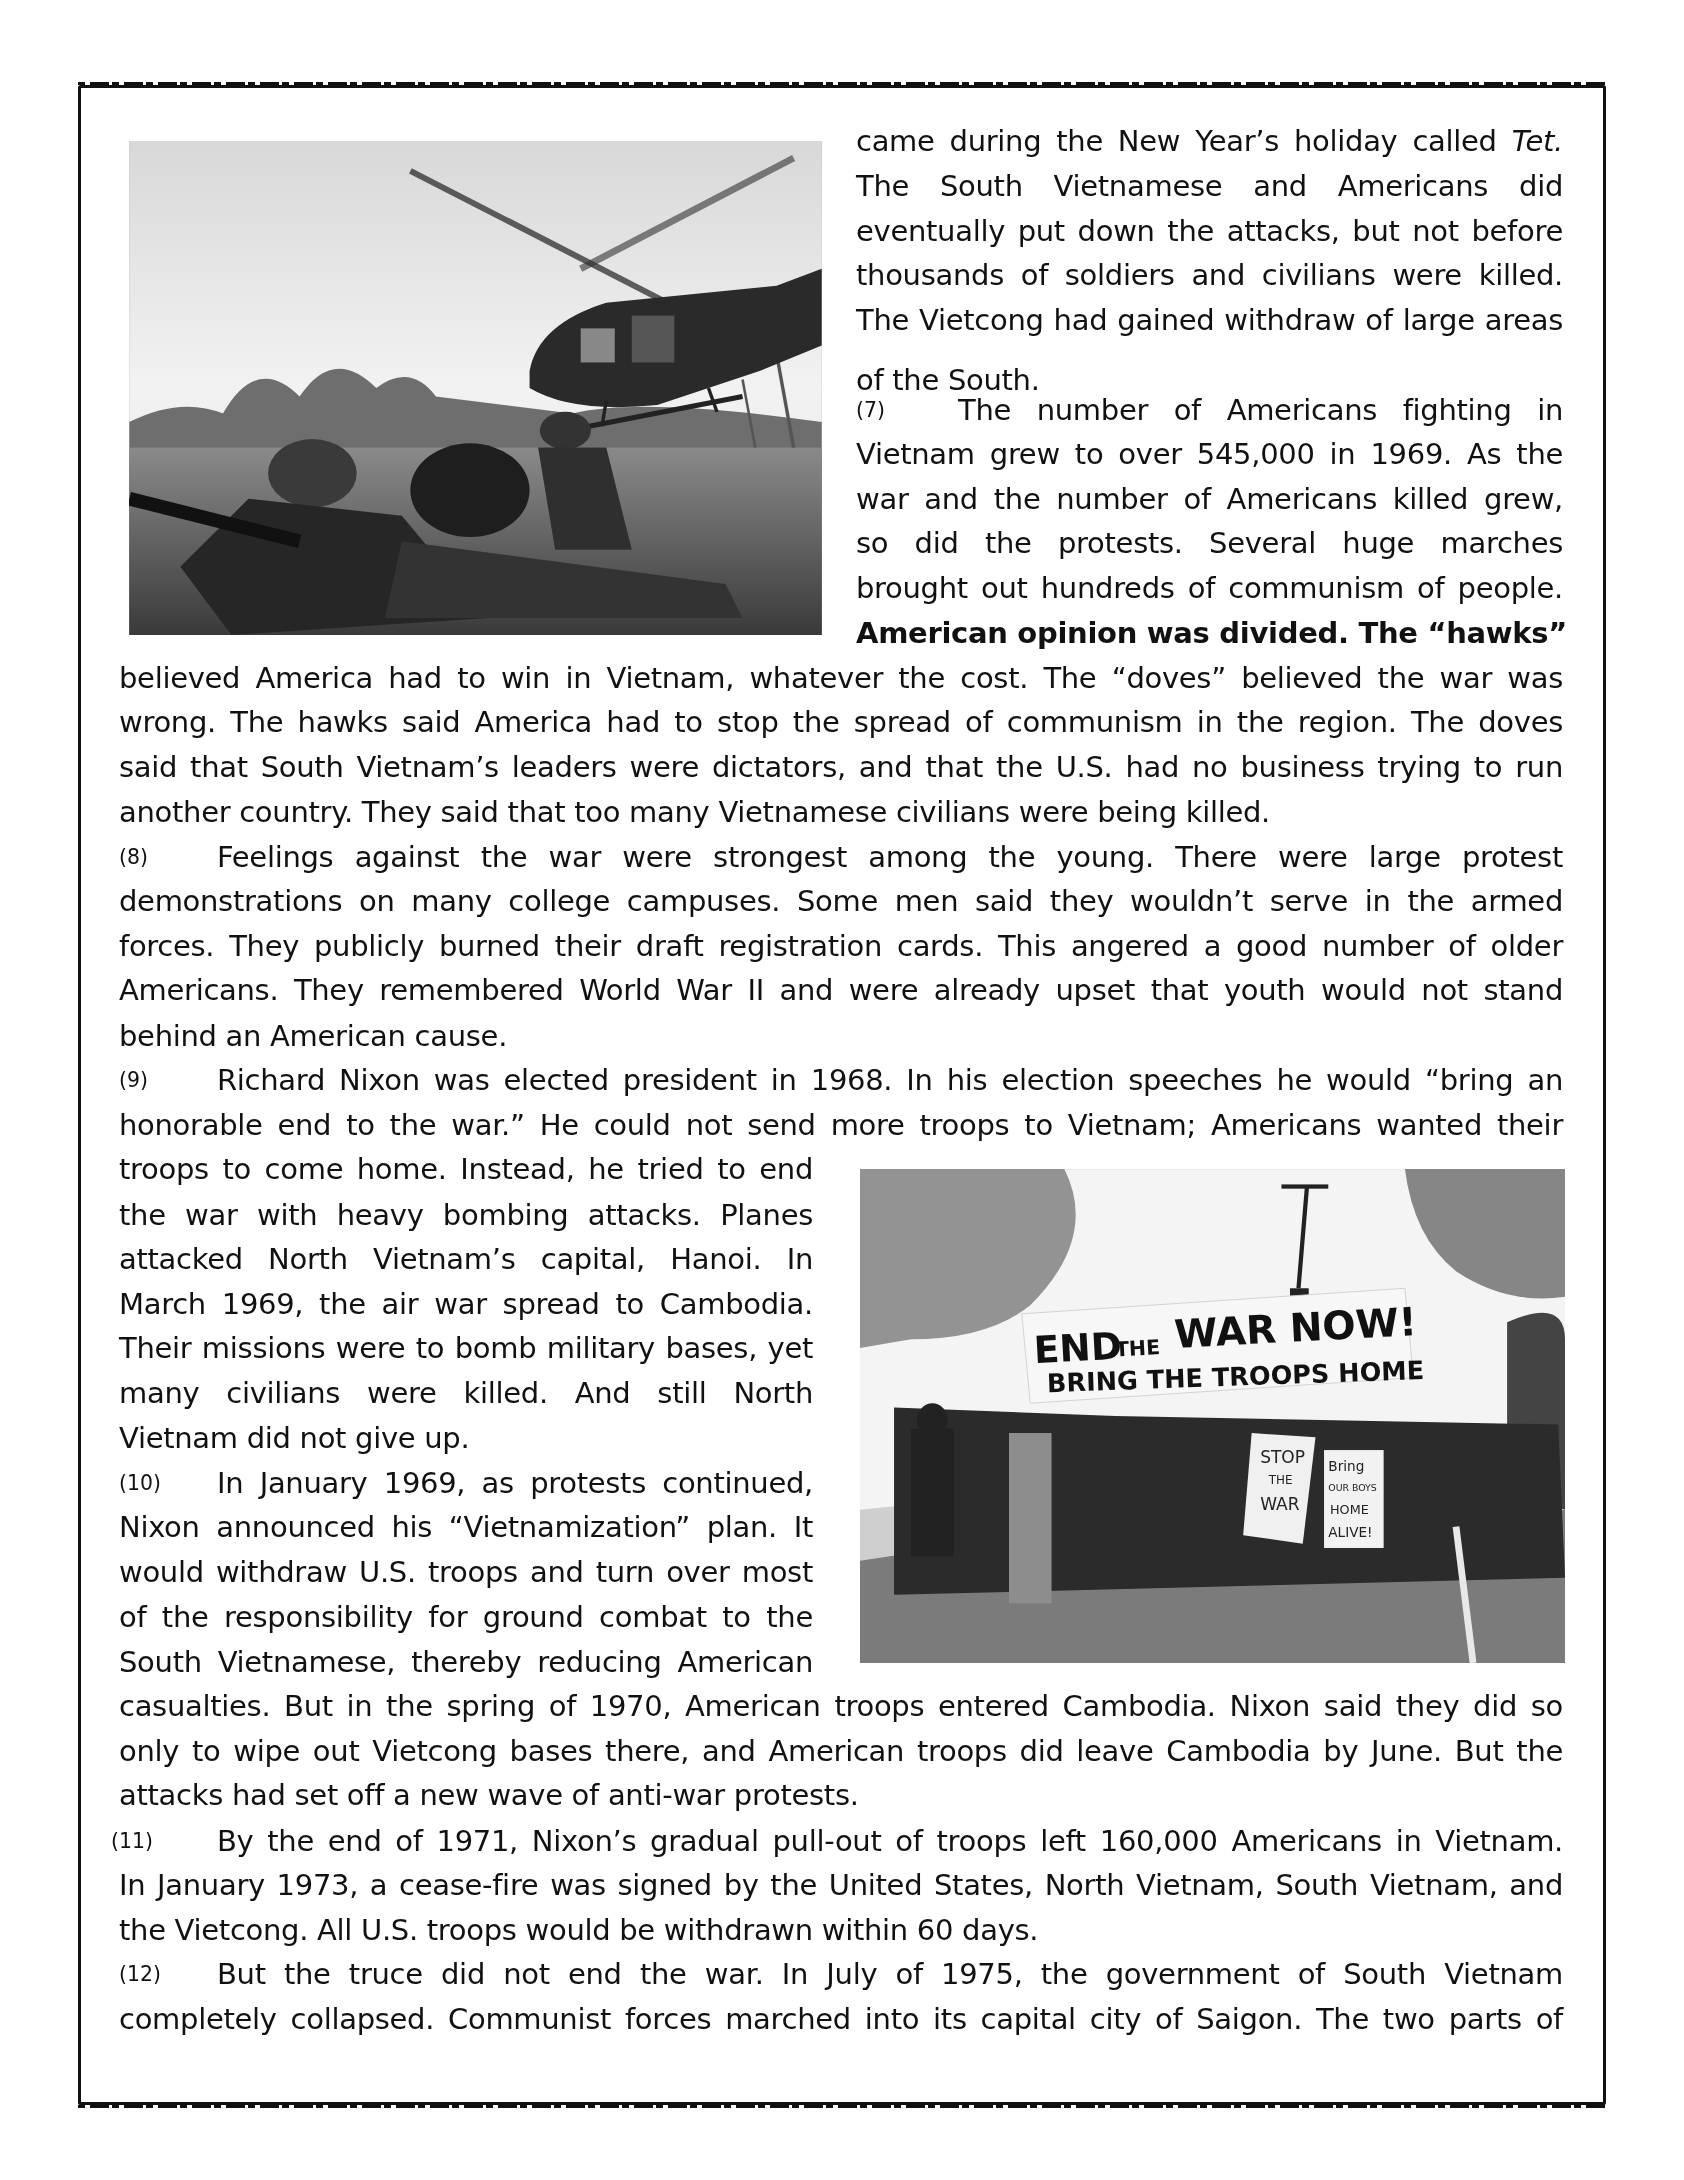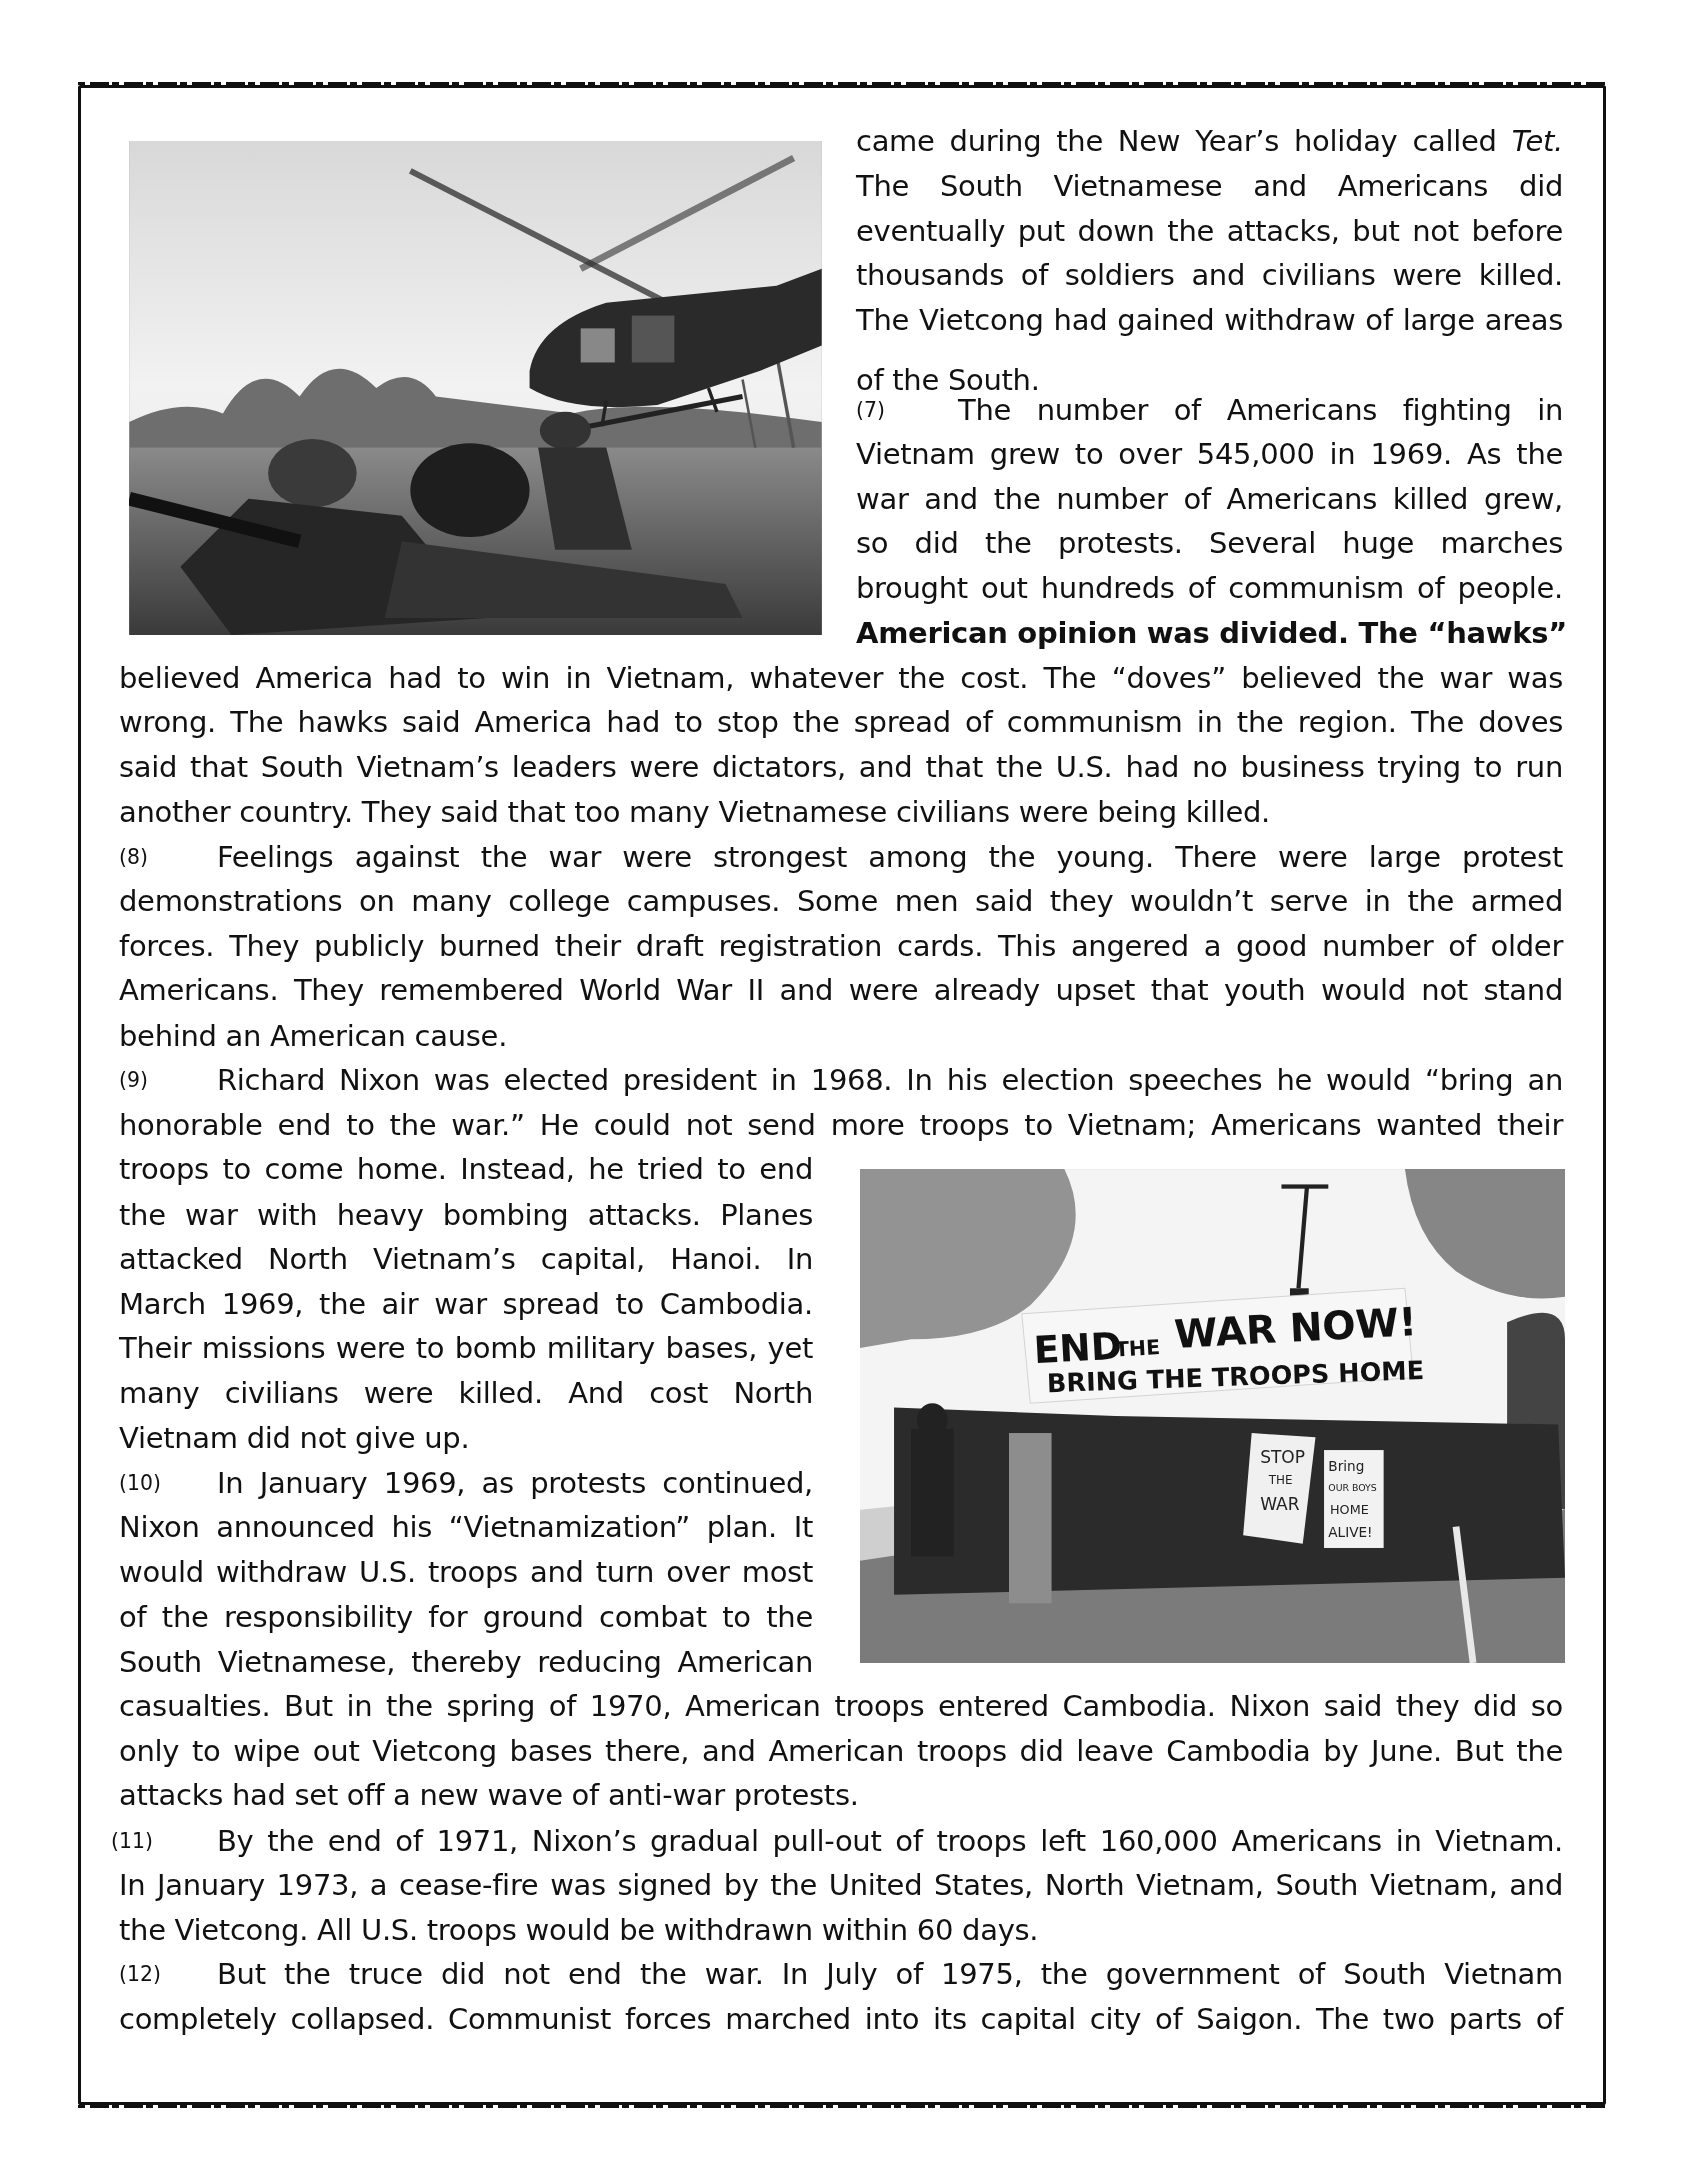--- a/index.html
+++ b/index.html
@@ -95,21 +95,21 @@
 <div class="line full last" style="top:1014px;">behind an American cause.</div>
 
 <div class="pnum" style="left:119px;top:1058px;">(9)</div>
 <div class="line ind-full" style="top:1058px;">Richard Nixon was elected president in 1968. In his election speeches he would “bring an</div>
 <div class="line full" style="top:1103px;">honorable end to the war.” He could not send more troops to Vietnam; Americans wanted their</div>
 <div class="line left" style="top:1147px;">troops to come home. Instead, he tried to end</div>
 <div class="line left" style="top:1193px;">the war with heavy bombing attacks. Planes</div>
 <div class="line left" style="top:1237px;">attacked North Vietnam’s capital, Hanoi. In</div>
 <div class="line left" style="top:1282px;">March 1969, the air war spread to Cambodia.</div>
 <div class="line left" style="top:1326px;">Their missions were to bomb military bases, yet</div>
-<div class="line left" style="top:1371px;">many civilians were killed. And cost North</div>
+<div class="line left" style="top:1371px;">many civilians were killed. And still North</div>
 <div class="line left last" style="top:1416px;">Vietnam did not give up.</div>
 
 <div class="photo" style="left:860px;top:1169px;width:705px;height:494px;background:#9a9a9a;">
   <svg width="705" height="494" viewBox="0 0 828 580">
     <rect width="828" height="580" fill="#f4f4f4"></rect>
     <path d="M0 0 L240 0 Q280 80 200 160 Q150 200 60 200 L0 210Z" fill="#7a7a7a" opacity="0.8"></path>
     <path d="M640 0 L828 0 L828 150 Q760 160 700 120 Q650 80 640 0Z" fill="#6a6a6a" opacity="0.8"></path>
     <path d="M760 180 Q828 150 828 200 L828 400 L760 380Z" fill="#444"></path>
     <line x1="525" y1="20" x2="515" y2="140" stroke="#222" stroke-width="5"></line>
     <rect x="495" y="18" width="55" height="5" fill="#222"></rect>

